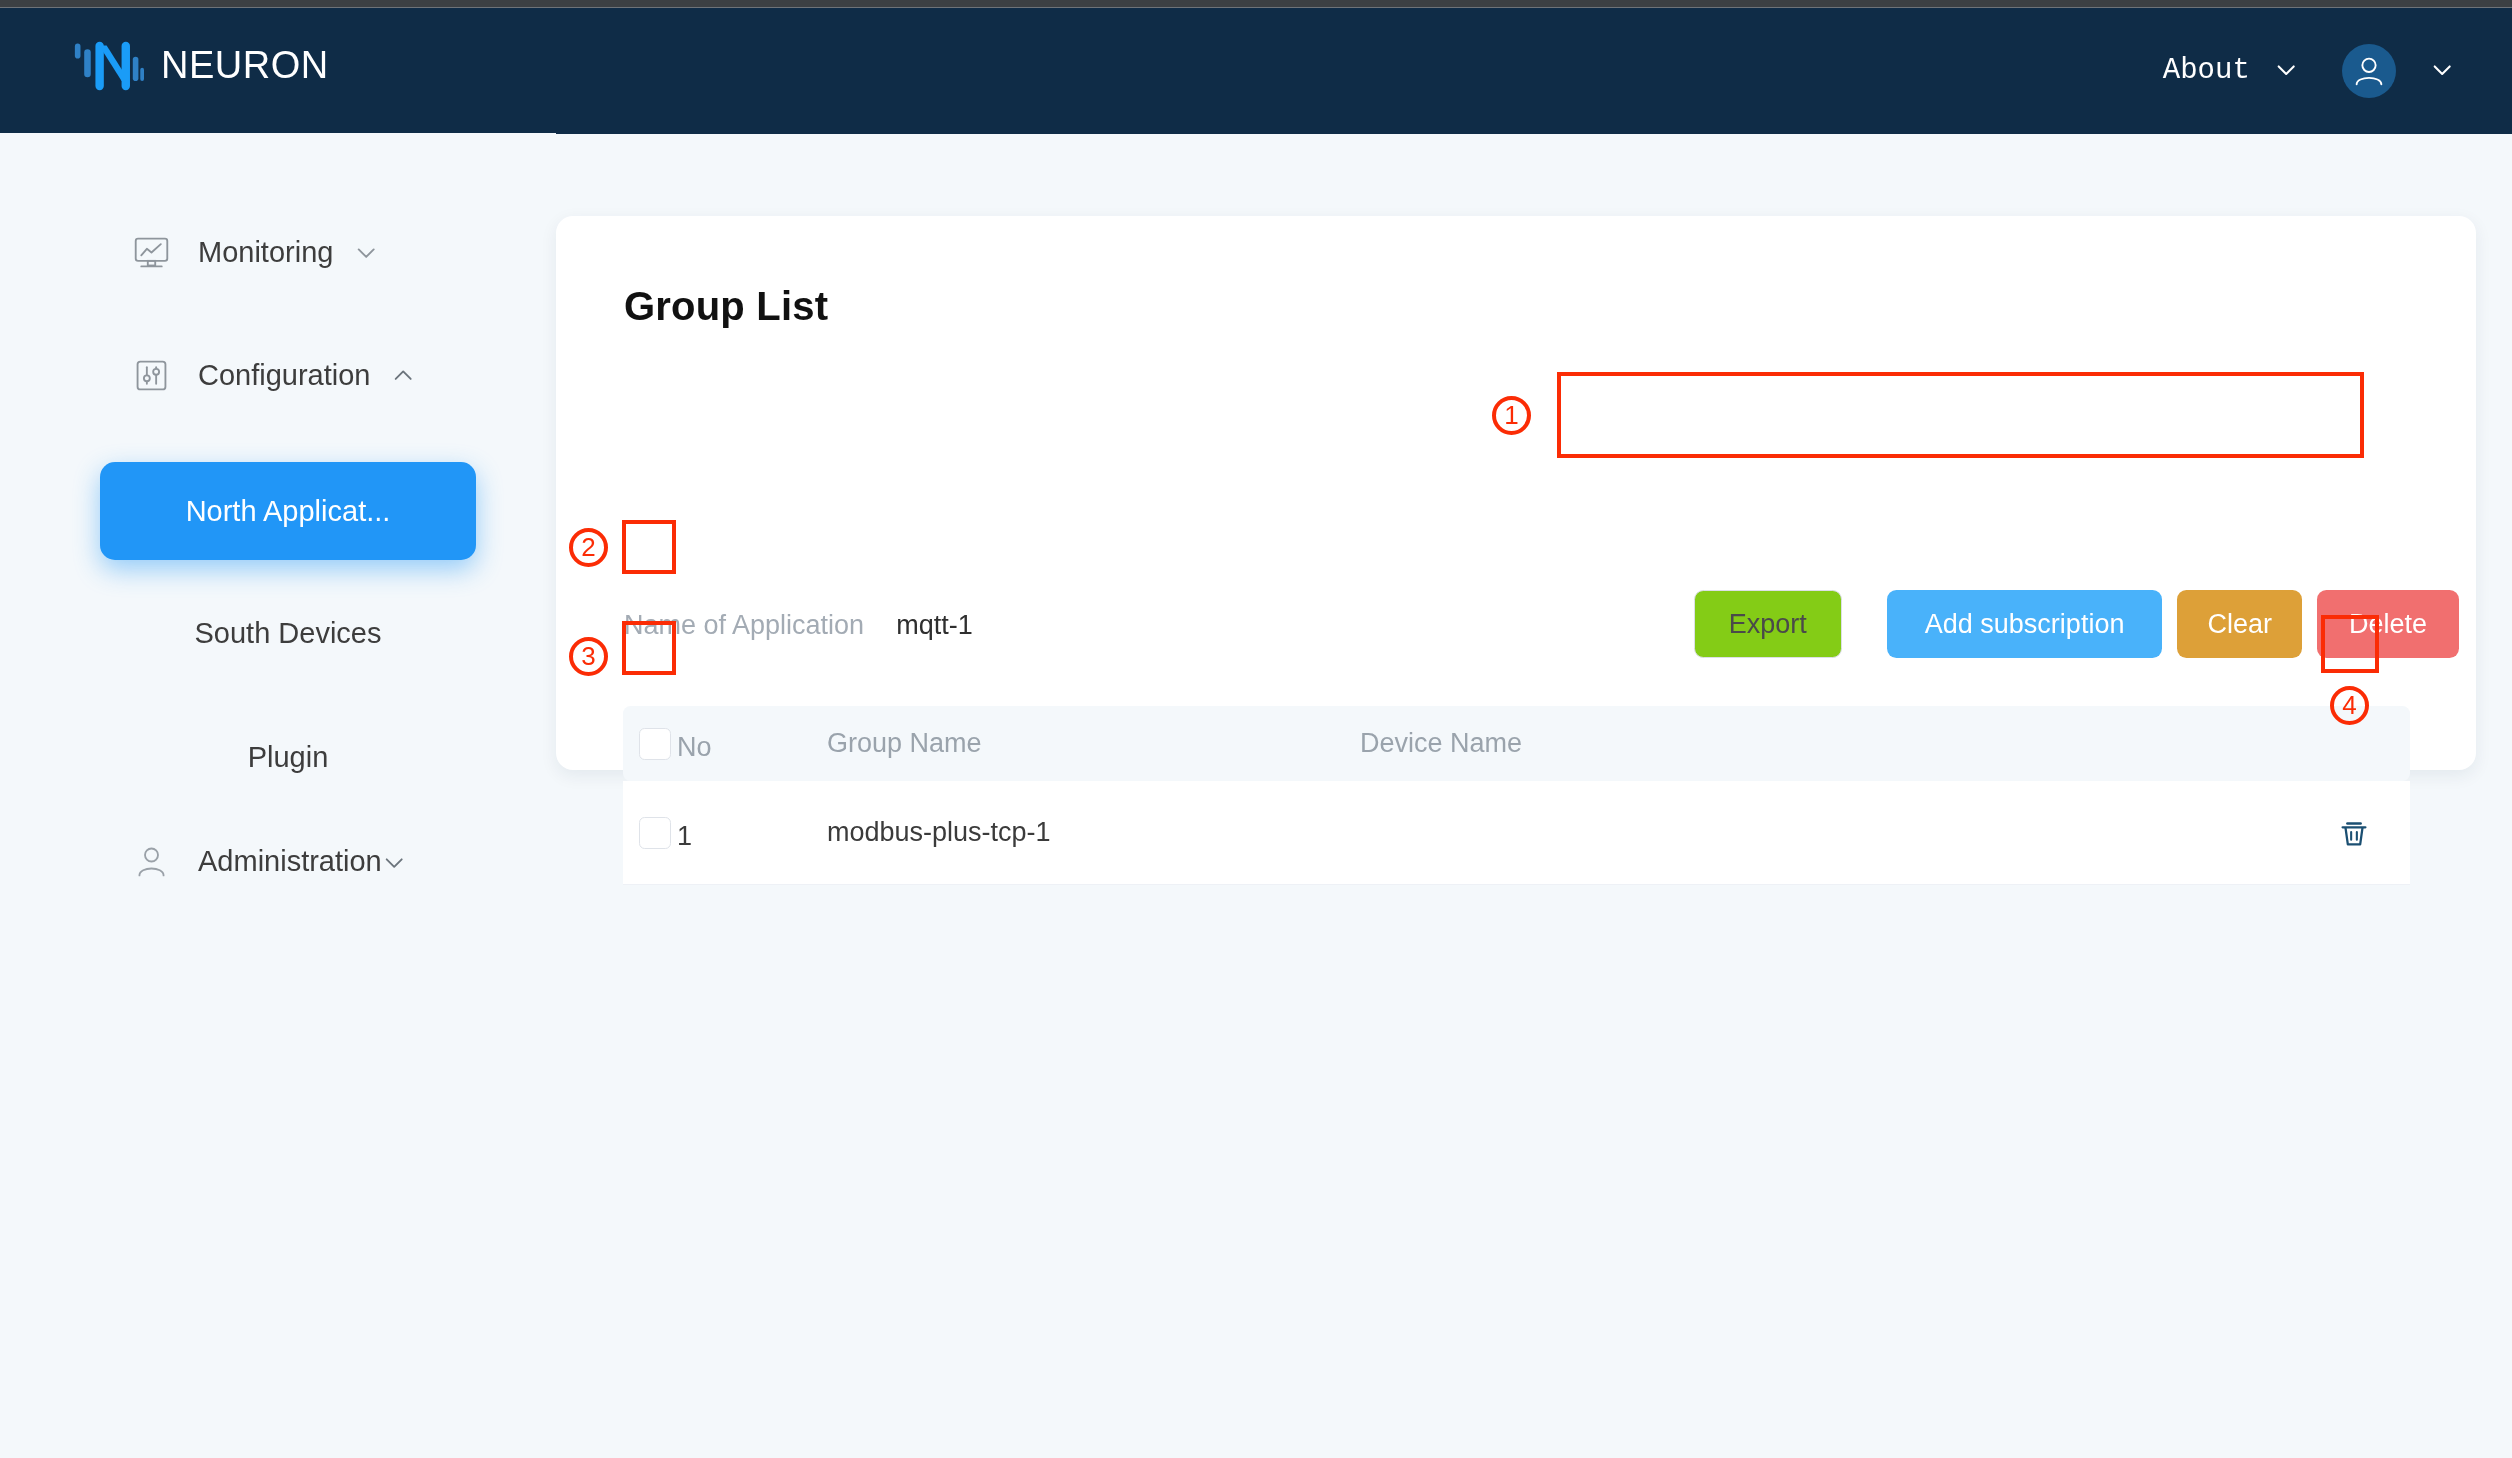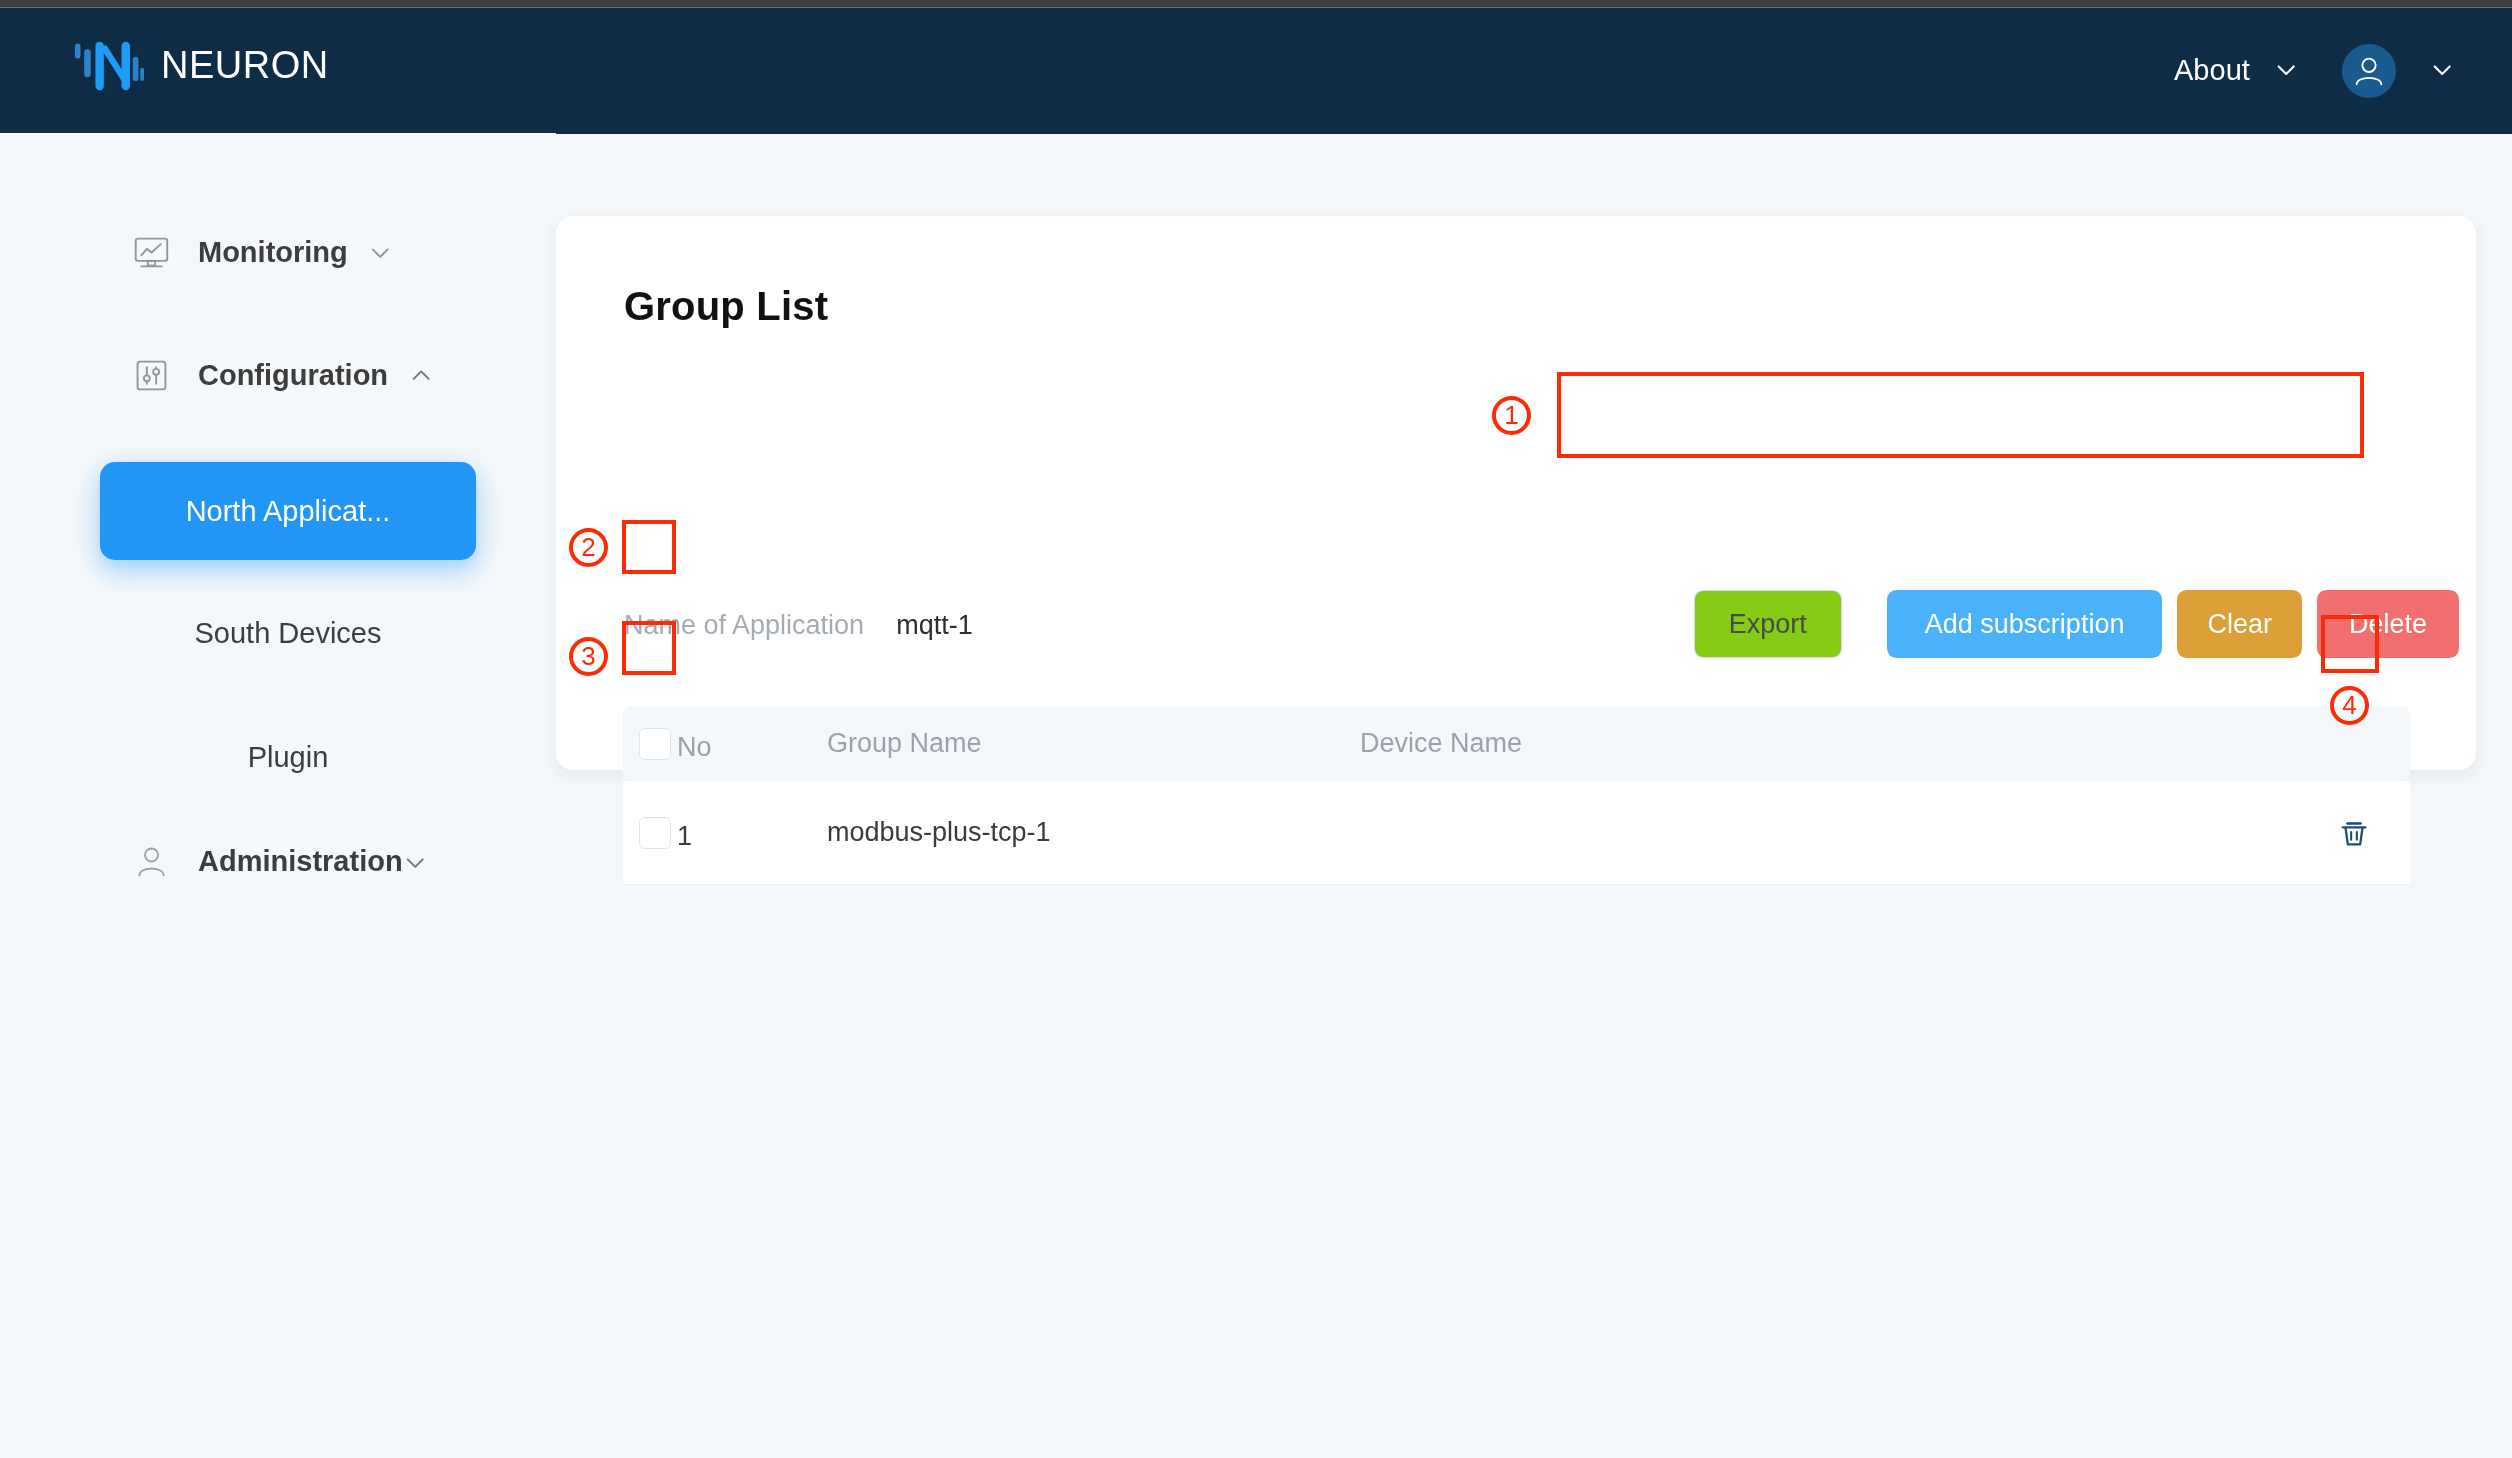--- a/index.html
+++ b/index.html
@@ -72,20 +72,21 @@
     display: flex;
     align-items: center;
     gap: 24.4px;
     cursor: pointer;
     padding-right: 43px;
   }
   .about-label {
     color: #ffffff;
     font-size: 29px;
     font-weight: 400;
+    font-family: Liberation Mono, monospace;
   }
   .chev {
     display: inline-block;
     width: 24.4px;
     height: 24.4px;
   }
   .avatar {
     width: 54px;
     height: 54px;
     border-radius: 50%;
@@ -119,21 +120,21 @@
     width: 41px;
     height: 41px;
     display: flex;
     align-items: center;
     justify-content: center;
     margin-right: 26px;
   }
   .nav-label {
     font-size: 29px;
     color: #3d3d3d;
-    font-weight: 700;
+    font-weight: 400;
     white-space: nowrap;
   }
   .nav-caret {
     margin-left: 20.7px;
     display: inline-flex;
   }
   .nav-caret.tight { margin-left: 0px; }
 
   .subitem {
     position: absolute;

